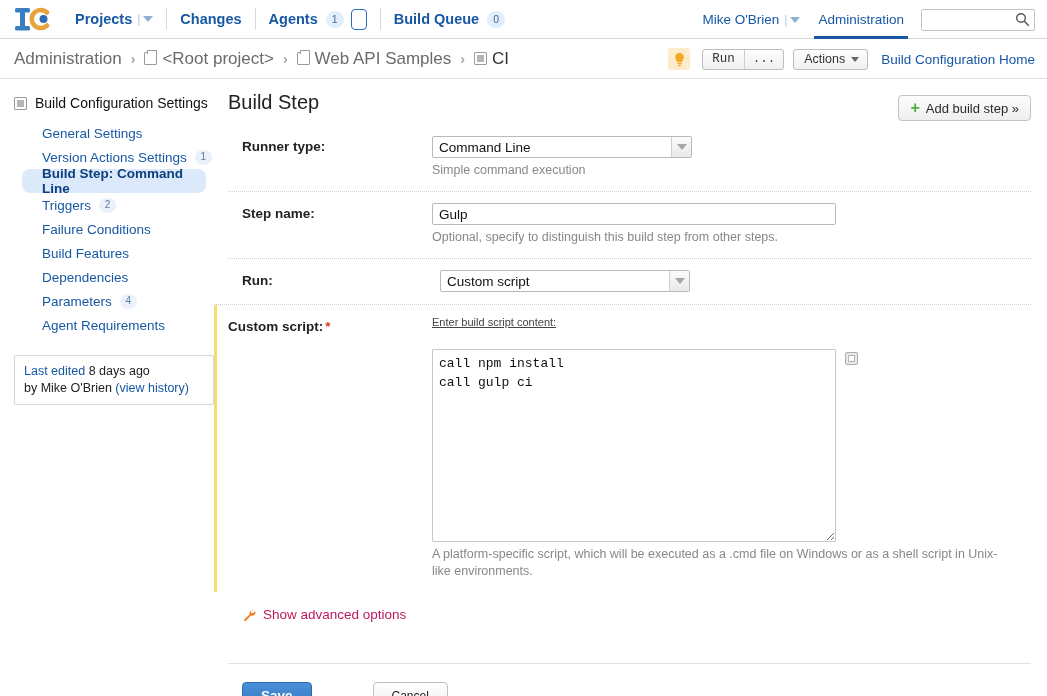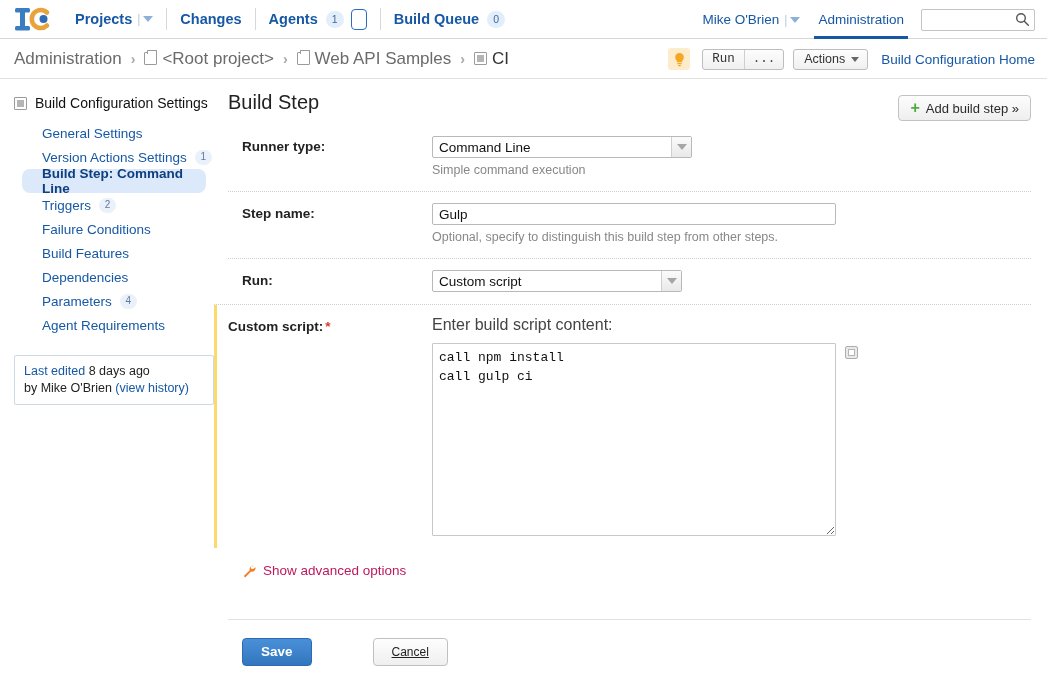--- a/index.html
+++ b/index.html
@@ -426,22 +426,23 @@
   }
   .hint {
     color: #888;
     font-size: 12.5px;
     line-height: 17px;
     margin-top: 4px;
     max-width: 580px;
   }
   .sublabel {
     color: #444;
-    font-size: 16px;
-    margin-bottom: 9px;
+    font-size: 11px;
+    margin-bottom: 21px;
+    text-decoration: underline;
   }
   .ta-wrap { display: flex; align-items: flex-start; }
   textarea.script {
     width: 404px;
     height: 193px;
     border: 1px solid #c8c8c8;
     border-radius: 1px;
     background: #fff;
     font-family: "Liberation Mono", monospace;
     font-size: 13px;
@@ -691,21 +692,21 @@
         <input class="txtin" type="text" value="Gulp" style="">
         <div class="hint">Optional, specify to distinguish this build step from other steps.</div>
       </div>
     </div>
 
     
     <div class="frow">
       <div class="flabel">Run:</div>
       <div class="fctrl">
         <span class="sel">
-          <select style="width:250px;">
+          <select style="width:250px;margin-left:8px;">
             <option>Custom script</option>
           </select>
           <span class="arrowbox">
               <span class="tri"></span>
             </span>
         </span>
       </div>
     </div>
 
     
@@ -713,20 +714,21 @@
       <div class="flabel">
         <span>Custom script:</span><span class="req">*</span>
       </div>
       <div class="fctrl">
         <div class="sublabel">Enter build script content:</div>
         <div class="ta-wrap">
           <textarea class="script" spellcheck="false" style="">call npm install
 call gulp ci</textarea>
           <span class="expand-btn"></span>
         </div>
+        <div class="hint">A platform-specific script, which will be executed as a .cmd file on Windows or as a shell script in Unix-like environments.</div>
       </div>
     </div>
 
     <div class="adv">
       <span class="wrench">
         <svg width="14" height="14" viewBox="0 0 14 14">
           <path d="M12.1 1.9a3.6 3.6 0 0 0-4.4 4.4L1.9 12.1l1.3 1.3 5.8-5.8a3.6 3.6 0 0 0 4.4-4.4L11.2 5 9 4.8 8.8 2.6z" fill="#f57c20"></path>
         </svg>
       </span>
       <span>Show advanced options</span>

